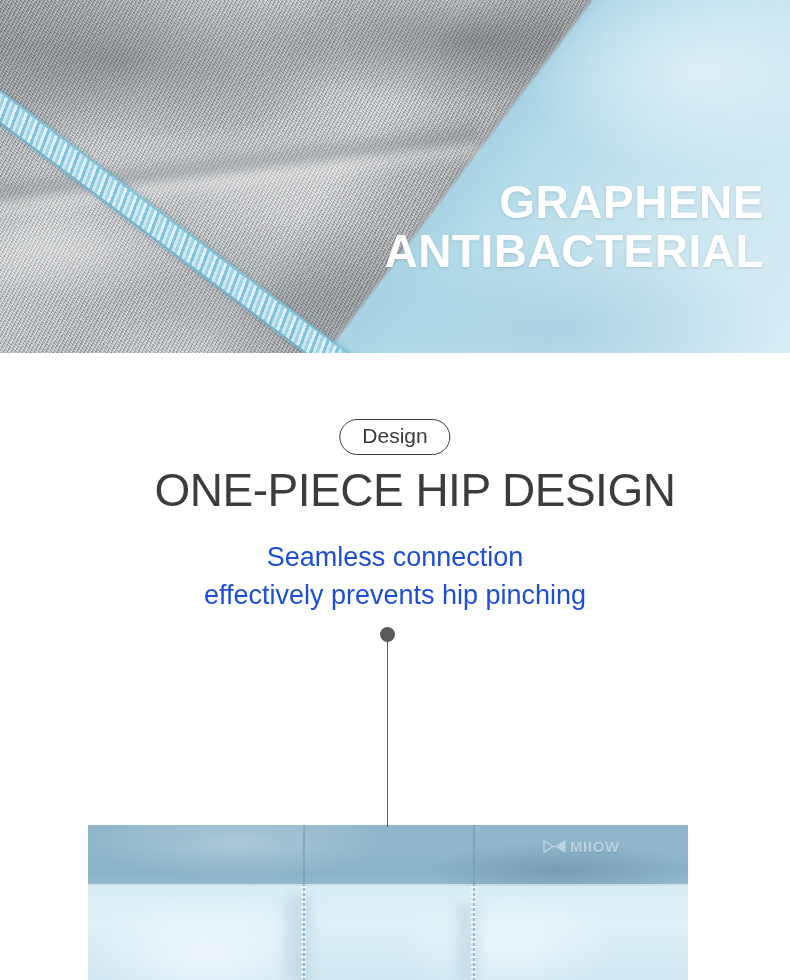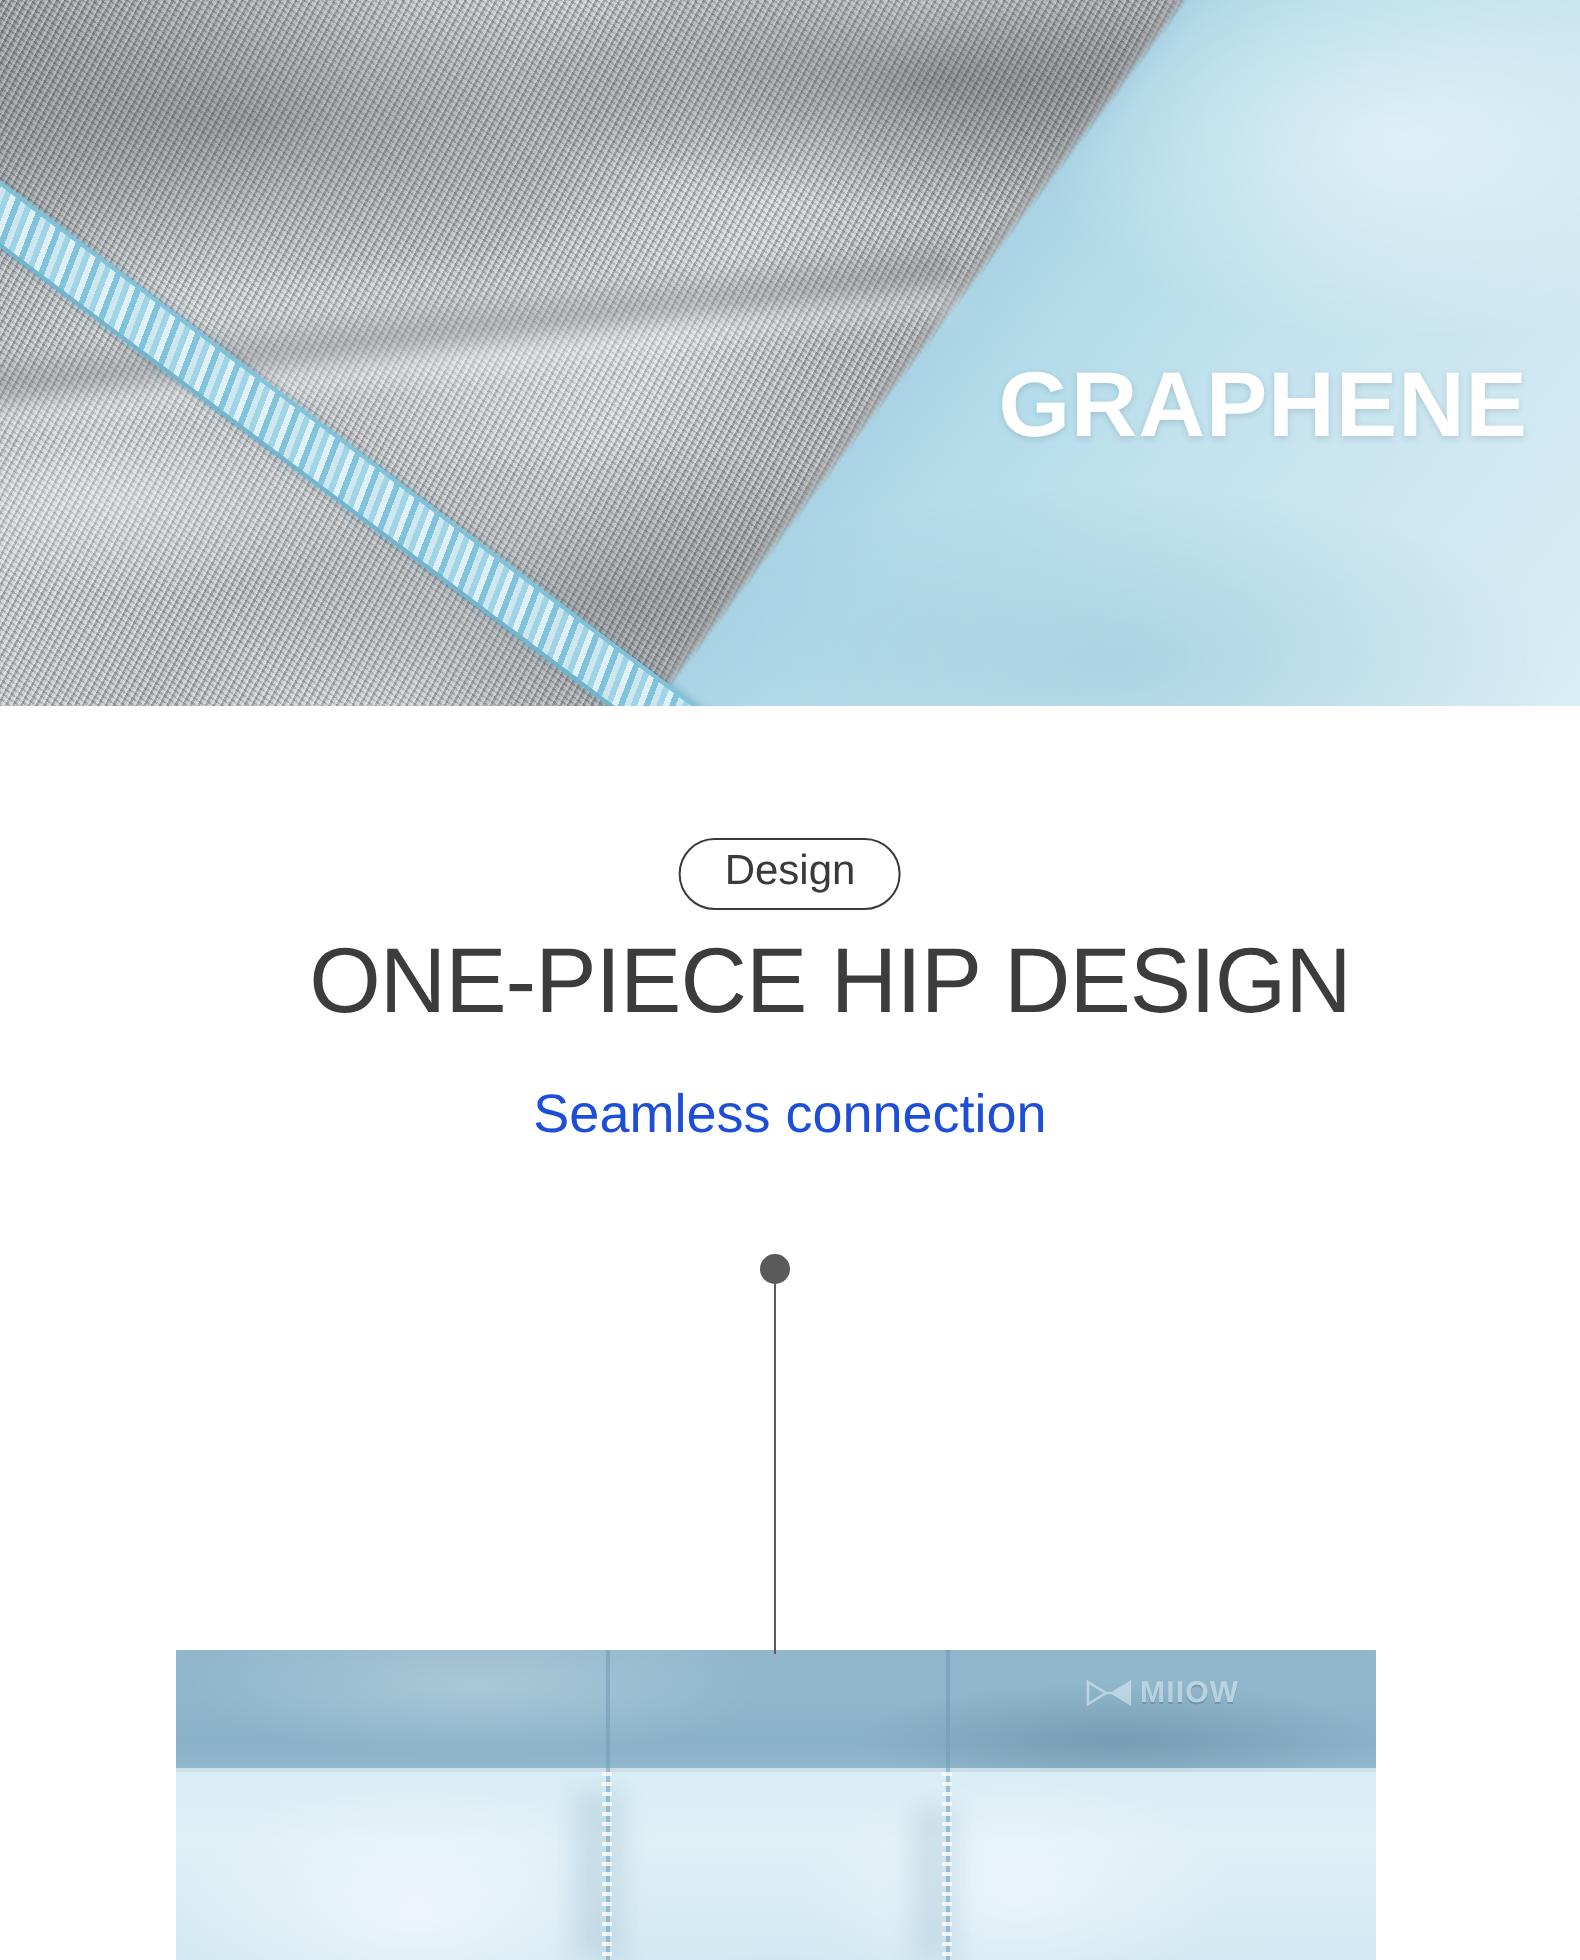--- a/index.html
+++ b/index.html
@@ -192,31 +192,33 @@
     <div class="hero-blue"></div>
     <div class="hero-gray"></div>
     <div class="hero-weave"></div>
     <div class="hero-mottle"></div>
     <div class="hero-fold"></div>
     <div class="hero-serge"></div>
     <div class="hero-blue-sheen"></div>
 
     <div id="hero-overlay">
       <div class="hero-line l1">GRAPHENE</div>
+      <div class="hero-line l2">ANTIBACTERIAL</div>
     </div>
   </div>
 
   <div id="info">
 
     <div id="design-badge">Design</div>
 
     <div id="headline">ONE-PIECE HIP DESIGN</div>
 
     <div id="sub">
       <div>Seamless connection</div>
+      <div>effectively prevents hip pinching</div>
     </div>
   </div>
 
   <div id="marker-dot"></div>
   <div id="marker-line"></div>
 
   <div id="product">
     <div class="prod-body"></div>
     <div class="prod-sheen"></div>
     <div class="drape d1"></div>

